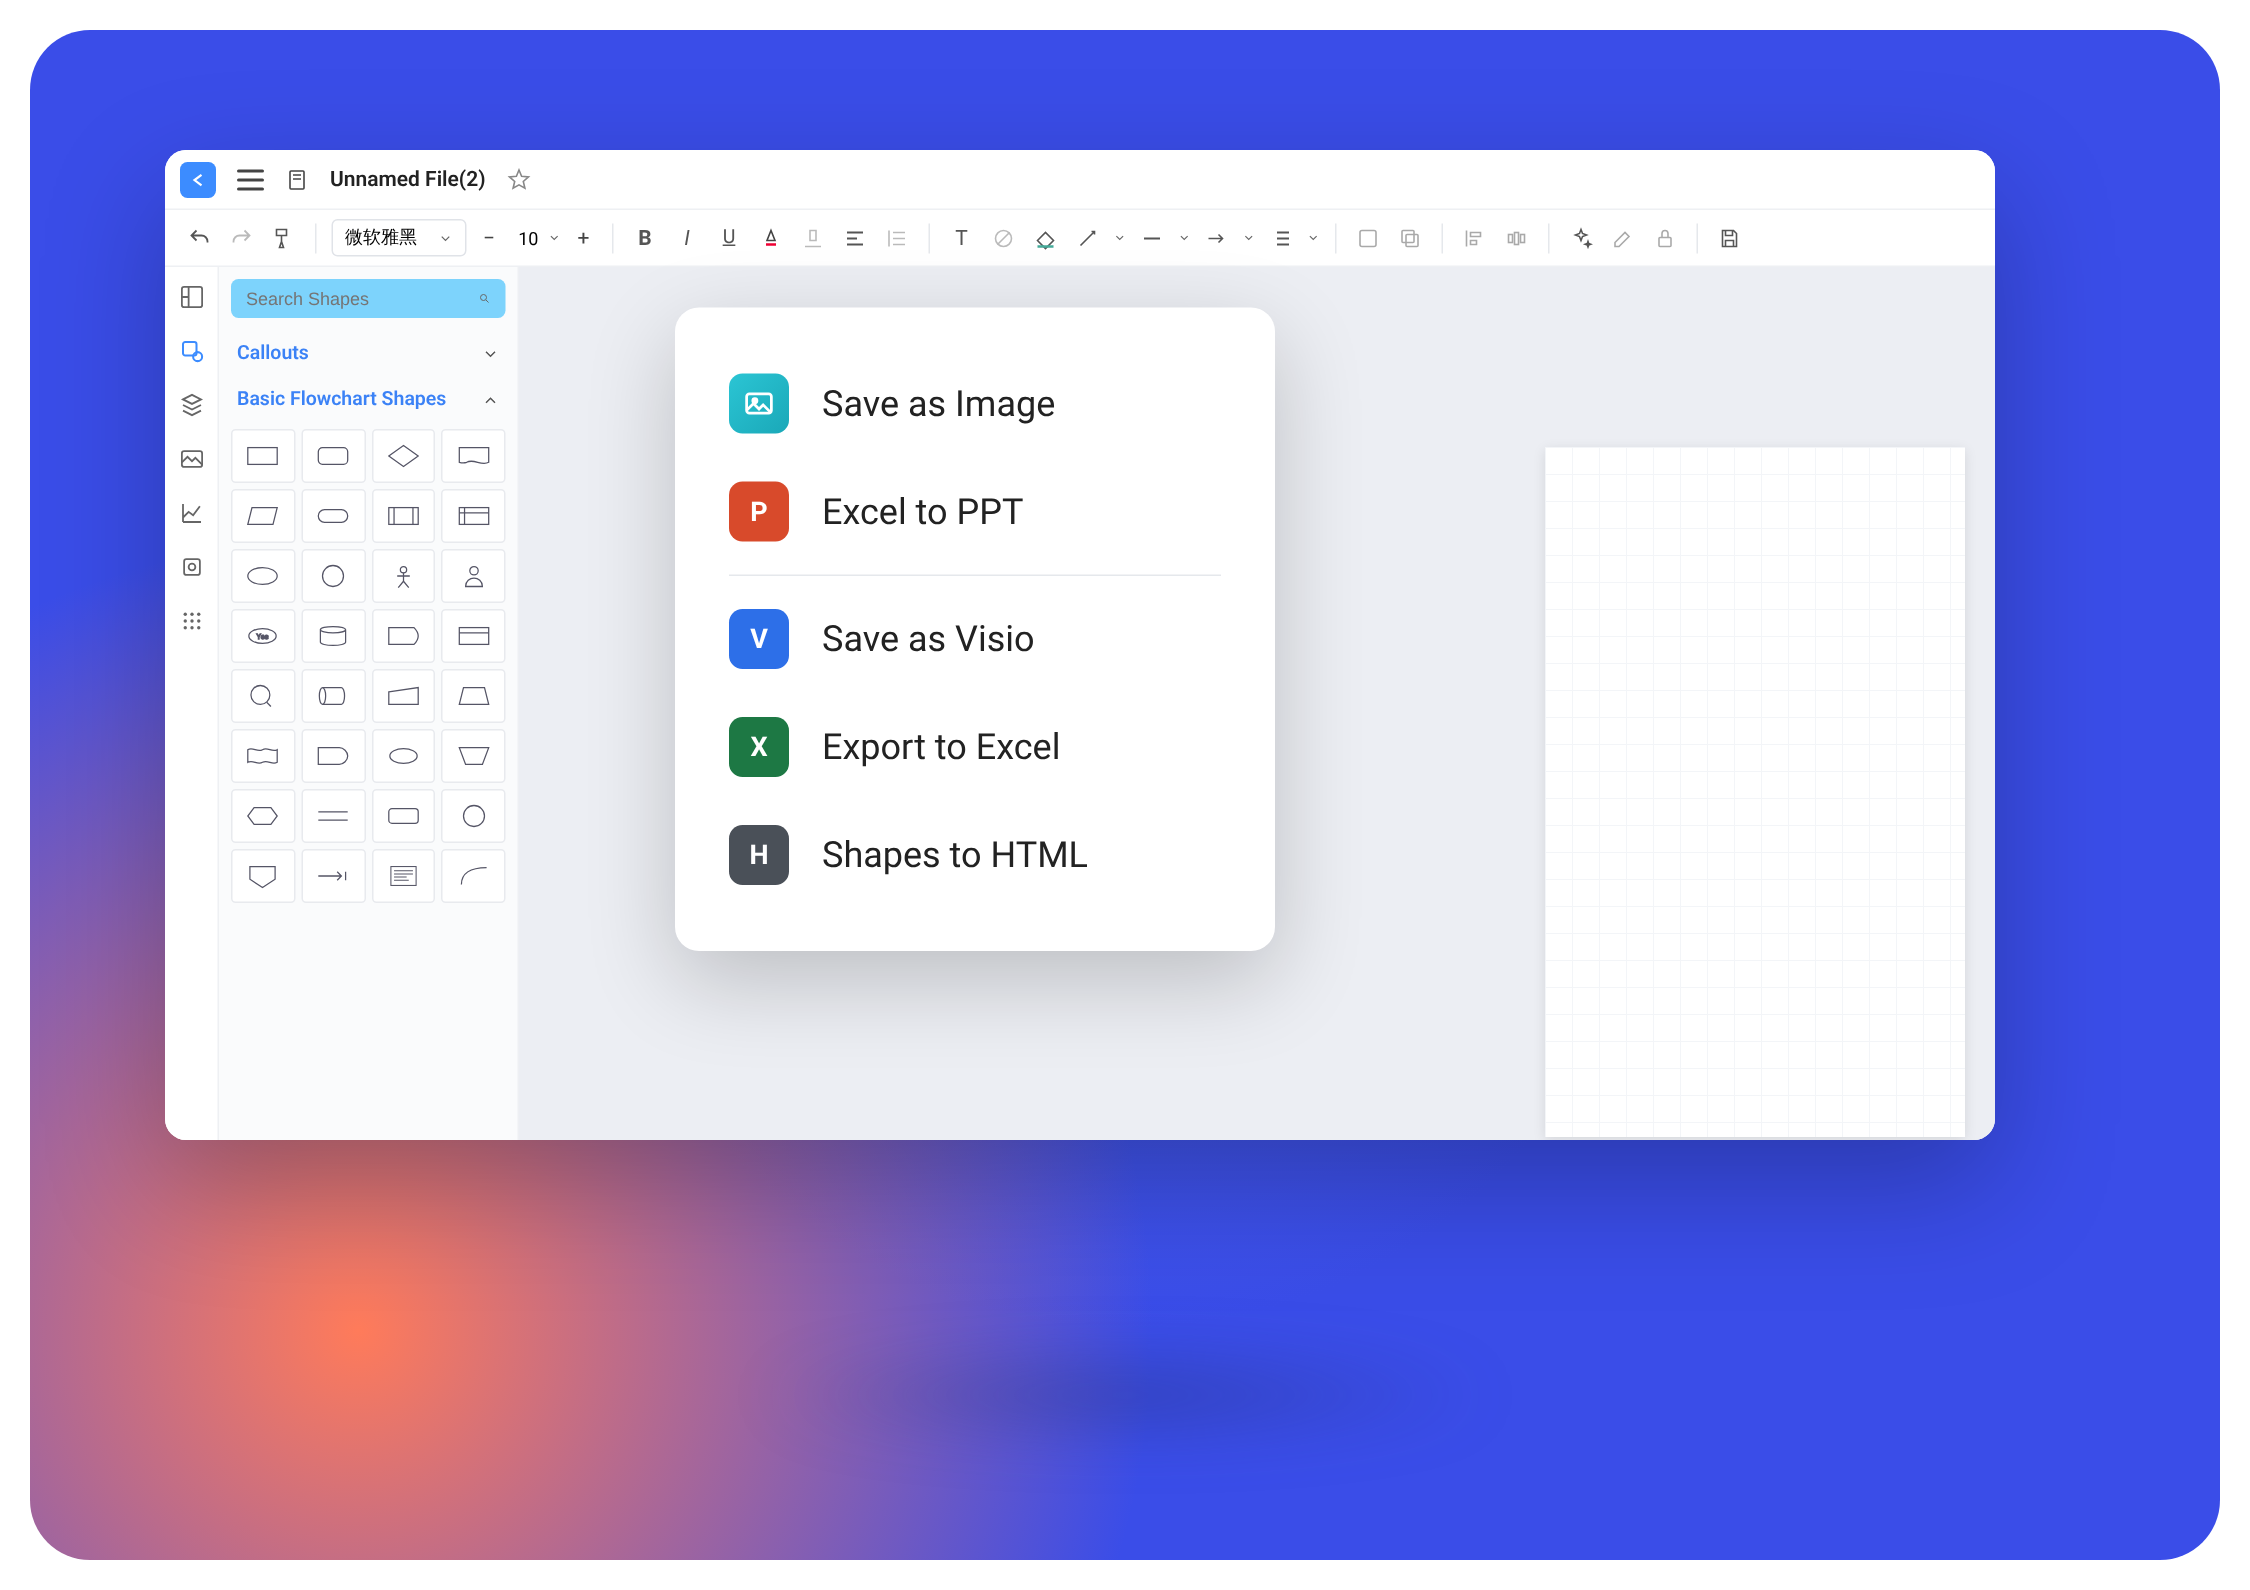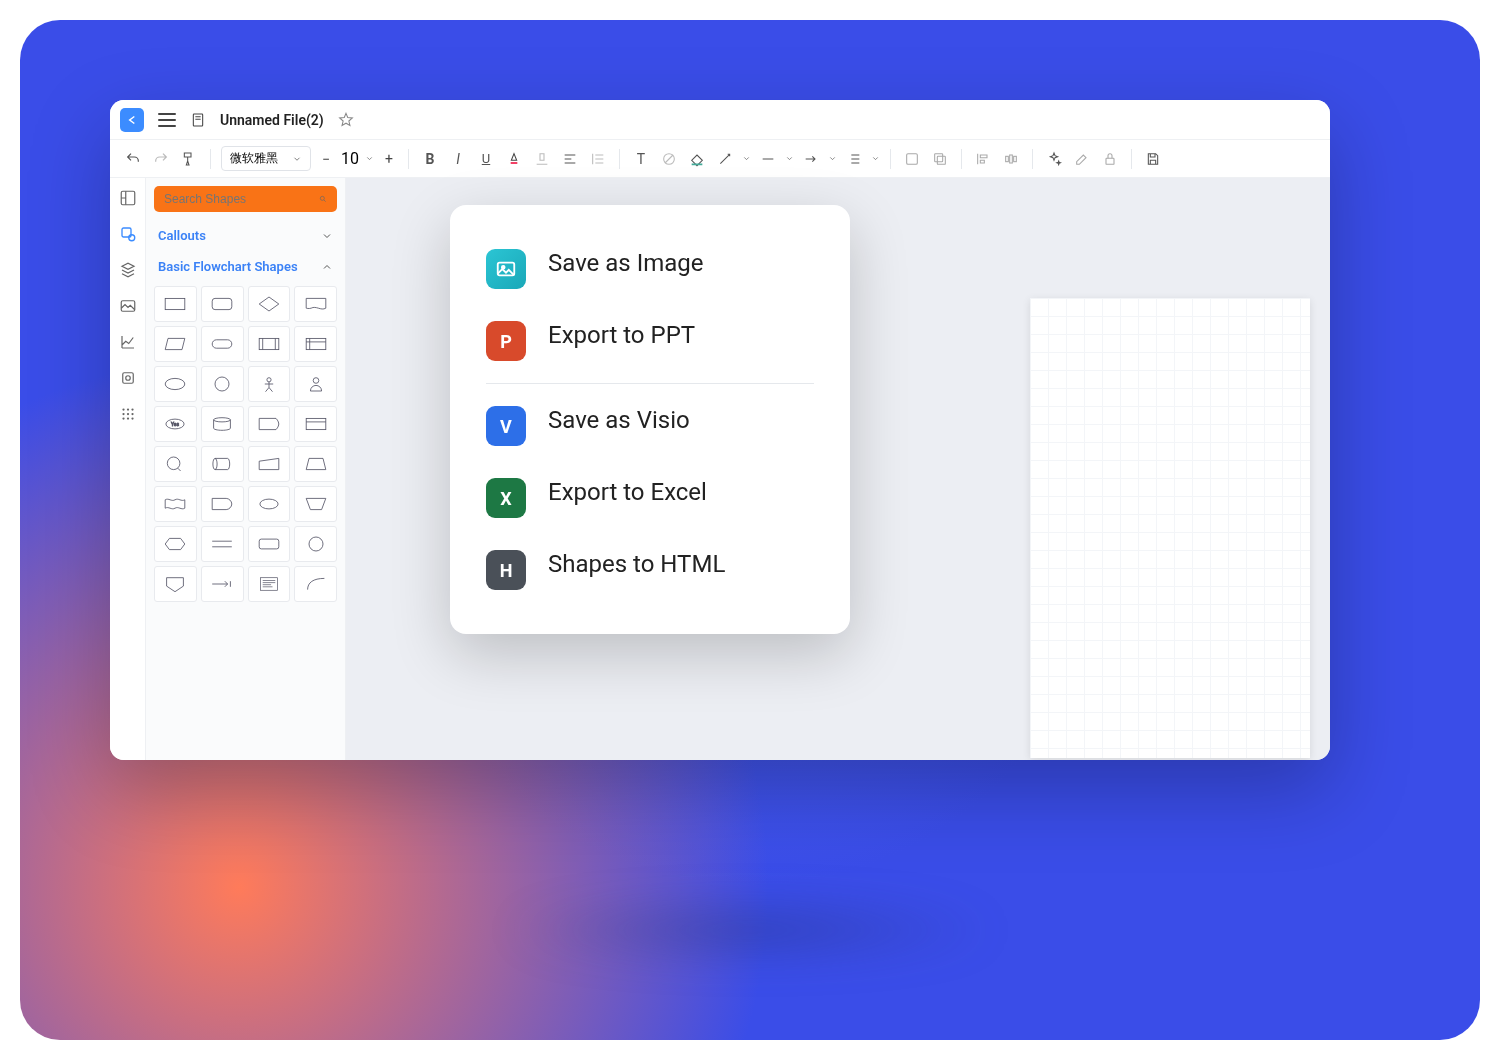--- a/index.html
+++ b/index.html
@@ -58,34 +58,34 @@
   align-items: center;
   padding: 0 12px;
   gap: 6px;
   border-bottom: 1px solid #eef0f3;
 }
 .tb-btn { width: 22px; height: 22px; display:flex; align-items:center; justify-content:center; color:#555; cursor:pointer; border-radius:3px;}
 .tb-sep { width:1px; height:20px; background:#e5e8ec; margin: 0 4px;}
 .font-select { display:flex; align-items:center; gap:2px; padding: 3px 8px; border:1px solid #e0e3e8; border-radius:4px; font-size:12px; cursor:pointer; min-width:90px; justify-content:space-between;}
 .size-ctrl { display:flex; align-items:center; gap:6px;}
 .size-btn { width:18px; height:18px; display:flex; align-items:center; justify-content:center; cursor:pointer; font-size:14px; color:#444;}
-.size-val { font-size:16px; min-width:18px; text-align:right;}
+.size-val { font-size:12px; min-width:18px; text-align:right;}
 .body-area { flex:1; display:flex; overflow:hidden;}
 .left-rail {
   width: 36px; background:#fff; border-right:1px solid #eef0f3;
   display:flex; flex-direction:column; align-items:center; padding-top:10px; gap:16px;
 }
 .rail-btn { width:20px; height:20px; color:#666; cursor:pointer; display:flex; align-items:center; justify-content:center;}
 .rail-btn.active { color:#3c8cff; }
 .shapes-panel {
   width: 200px; background:#fafbfc; border-right:1px solid #eef0f3;
   display:flex; flex-direction:column; padding:8px;
 }
 .search-box {
-  display:flex; align-items:center; background:#f97316; border-radius:5px; padding:6px 10px; margin-bottom:8px;
+  display:flex; align-items:center; background:#7dd3fc; border-radius:5px; padding:6px 10px; margin-bottom:8px;
 }
 .search-box input { flex:1; border:none; background:transparent; font-size:12px; outline:none; color:#333;}
 .search-box .sicon { width:14px; height:14px; color:#666;}
 .category {
   display:flex; align-items:center; justify-content:space-between;
   padding: 8px 4px; font-size:13px; font-weight:600; color:#3b82f6; cursor:pointer;
 }
 .chev { width:12px; height:12px; color:#555;}
 .shape-grid {
   display:grid; grid-template-columns: repeat(4, 1fr); gap:4px; padding:4px 0;
@@ -109,21 +109,21 @@
   position:absolute;
   top: 205px; left: 450px;
   width: 400px;
   background:#fff;
   border-radius: 16px;
   box-shadow: 0 20px 60px rgba(0,0,0,0.2);
   padding: 28px 36px;
   z-index: 10;
 }
 .export-item {
-  display:flex; gap:22px;
+  display:flex; align-items:center; gap:22px;
   padding: 16px 0; cursor:pointer;
 }
 .export-icon {
   width:40px; height:40px; border-radius:9px;
   display:flex; align-items:center; justify-content:center;
   color:#fff; font-weight:700; font-size:18px;
 }
 .export-label { font-size:24px; color:#222; }
 .export-divider { height:1px; background:#e5e8ec; margin: 6px 0;}
 .drop-shadow {
@@ -574,21 +574,21 @@
           <circle cx="9" cy="10" r="1.5" fill="#fff"></circle>
           <path d="M3 17l5-5 4 4 3-3 6 6"></path>
         </svg>
     </div>
     <span class="export-label">Save as Image</span>
   </div>
   <div class="export-item">
     <div class="export-icon" style="background:#d84a2b">
         <span>P</span>
       </div>
-    <span class="export-label">Export to PPT</span>
+    <span class="export-label">Excel to PPT</span>
   </div>
   <div class="export-divider"></div>
   <div class="export-item">
     <div class="export-icon" style="background:#2d6fe8">
         <span>V</span>
       </div>
     <span class="export-label">Save as Visio</span>
   </div>
   <div class="export-item">
     <div class="export-icon" style="background:#1d7844">

